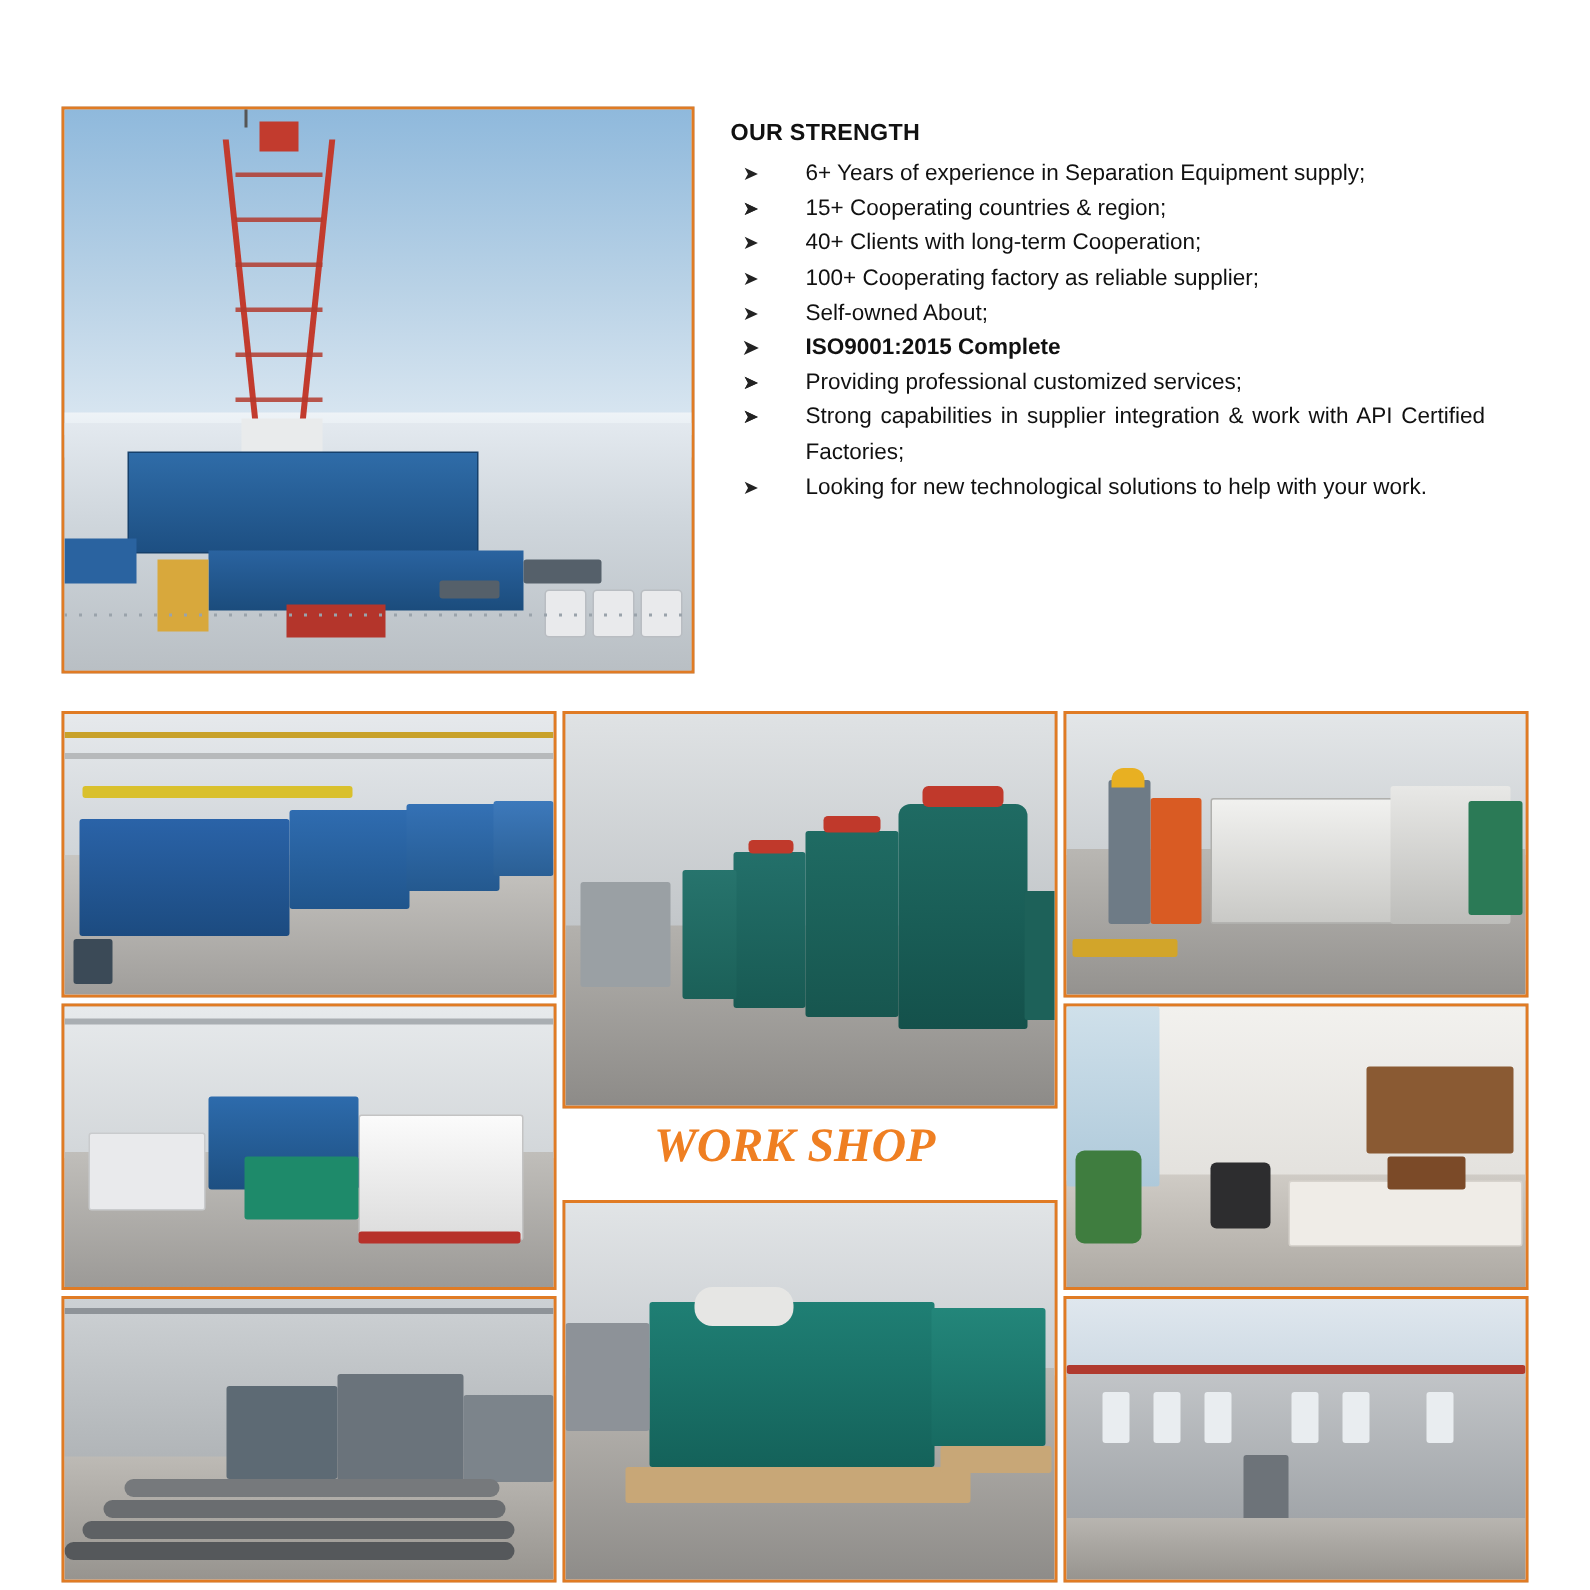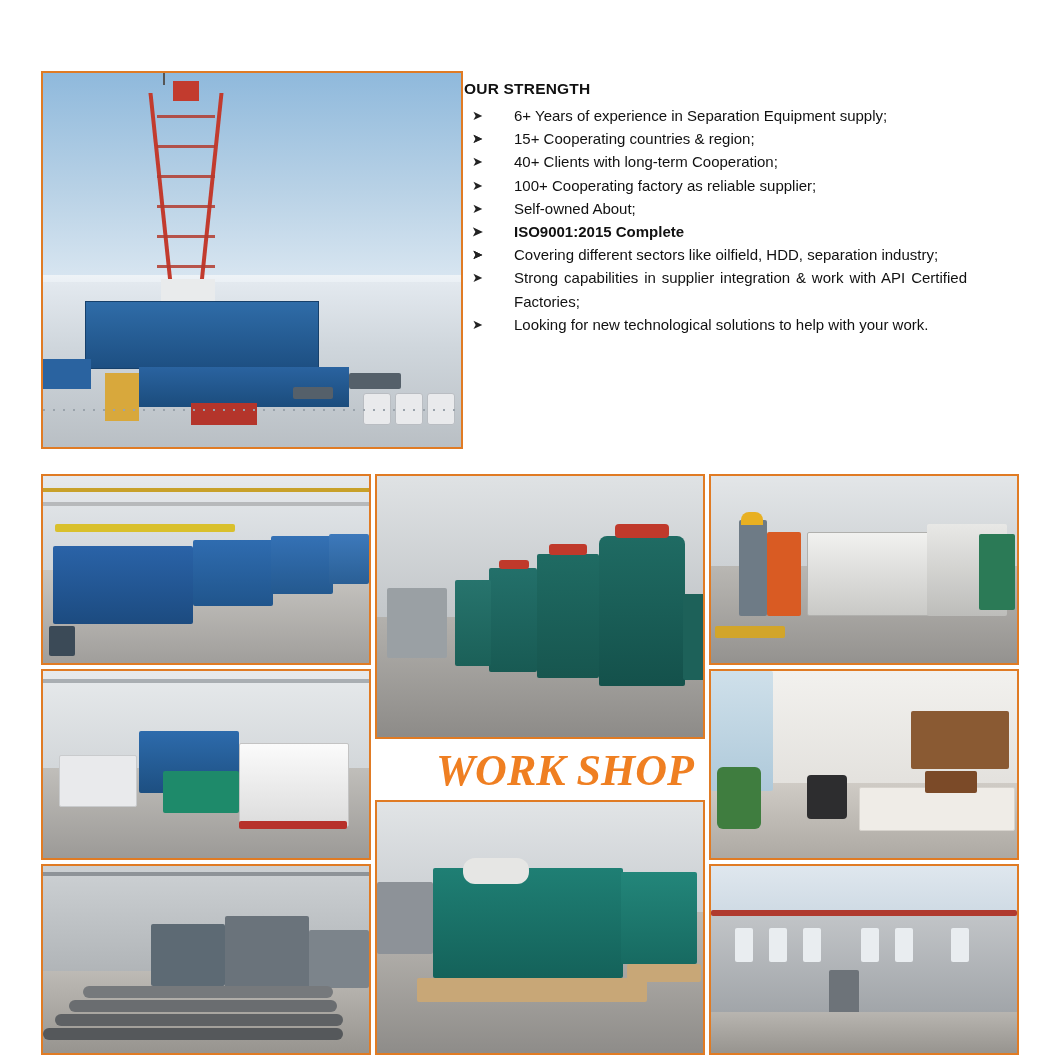--- a/index.html
+++ b/index.html
@@ -158,21 +158,21 @@
     background: repeating-linear-gradient(90deg,#9aa3ab 0 2px,transparent 2px 10px);
   }
   .bluebuild {
     position: absolute;
     background: #2a63a0;
   }
 
   
   .strength {
     position: absolute;
-    left: 464px;
+    left: 487px;
     top: 80px;
     width: 503px;
     color: #111;
   }
   .strength h2 {
     margin: 0 0 6px 0;
     font-size: 15.5px;
     font-weight: bold;
     letter-spacing: .2px;
   }
@@ -232,21 +232,21 @@
   .mach {
     position: absolute;
     border-radius: 2px;
   }
 
   
   .workshop-title {
     position: absolute;
     left: 436px;
     top: 745px;
-    font-size: 44px;
+    font-size: 32px;
     font-weight: bold;
     font-style: italic;
     color: #ef7f22;
     font-family: "Liberation Serif", serif;
   }
 </style>
 </head>
 <body>
 
 <div class="page">
@@ -286,22 +286,22 @@
     <h2>OUR STRENGTH</h2>
     <ul class="bullet-list">
       <li><span class="arrow">➤</span><span>6+ Years of experience in Separation Equipment supply;</span></li>
       <li><span class="arrow">➤</span></li>
       <li><span class="arrow">➤</span><span>15+ Cooperating countries &amp; region;</span></li>
       <li><span class="arrow">➤</span><span>40+ Clients with long-term Cooperation;</span></li>
       <li><span class="arrow">➤</span><span>100+ Cooperating factory as reliable supplier;</span></li>
       <li><span class="arrow">➤</span><span>Self-owned About;</span></li>
       <li class="bold" style="font-weight: bold;"><span class="arrow">➤</span><span>ISO9001:2015 Complete</span></li>
       <li><span class="arrow">➤</span></li>
+      <li><span class="arrow">➤</span><span>Providing professional customized services;</span></li>
       <li><span class="arrow">➤</span></li>
-      <li><span class="arrow">➤</span><span>Covering different sectors like oilfield, HDD, separation industry;</span></li>
       <li><span class="arrow">➤</span><span>Strong capabilities in supplier integration &amp; work with API Certified Factories;</span></li>
       <li><span class="arrow">➤</span><span>Looking for new technological solutions to help with your work.</span></li>
     </ul>
   </div>
 
   <div class="ph" style="left:41px; top:474px; width:330px; height:191px;">
     <div class="wall" style="background:linear-gradient(#e6e9ec,#cfd4d8);height:52%;"></div>
     <div class="floor" style="height:50%;background:linear-gradient(#c8c6c2,#a09e9b);"></div>
     <div class="roofbeam" style="top:12px;background:#c8a12a;"></div>
     <div class="roofbeam" style="top:26px;background:#b7b9bb;"></div>

